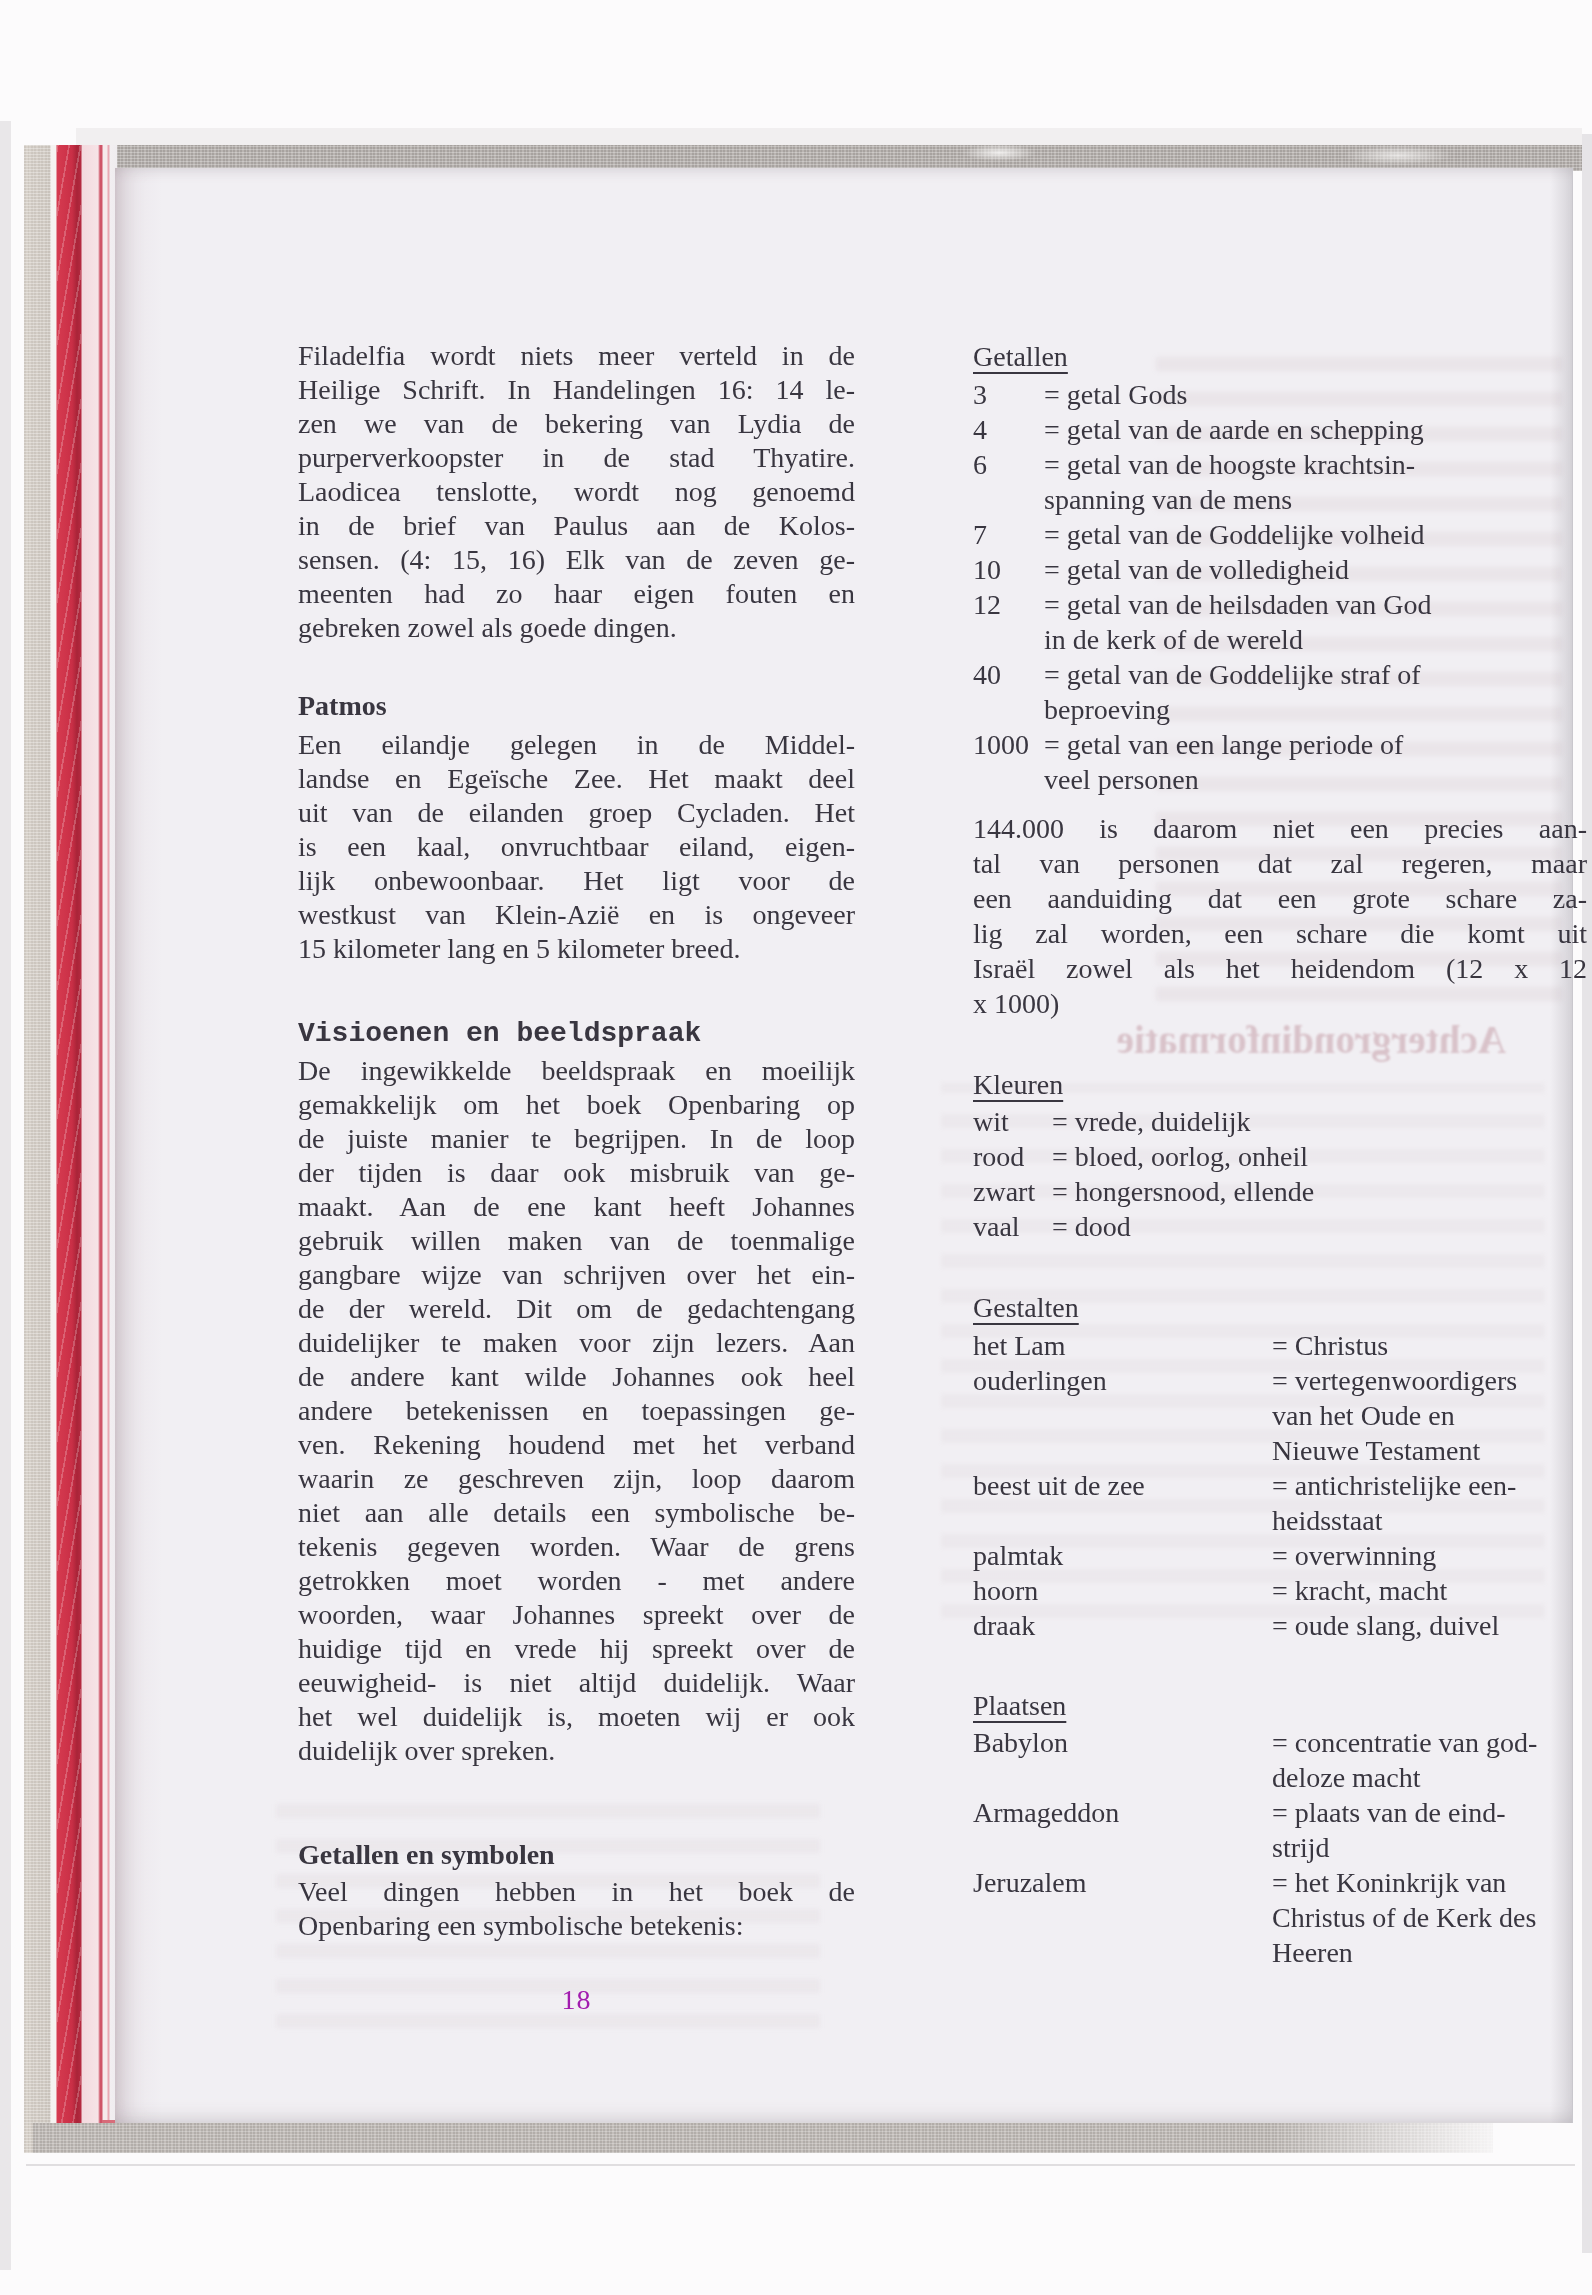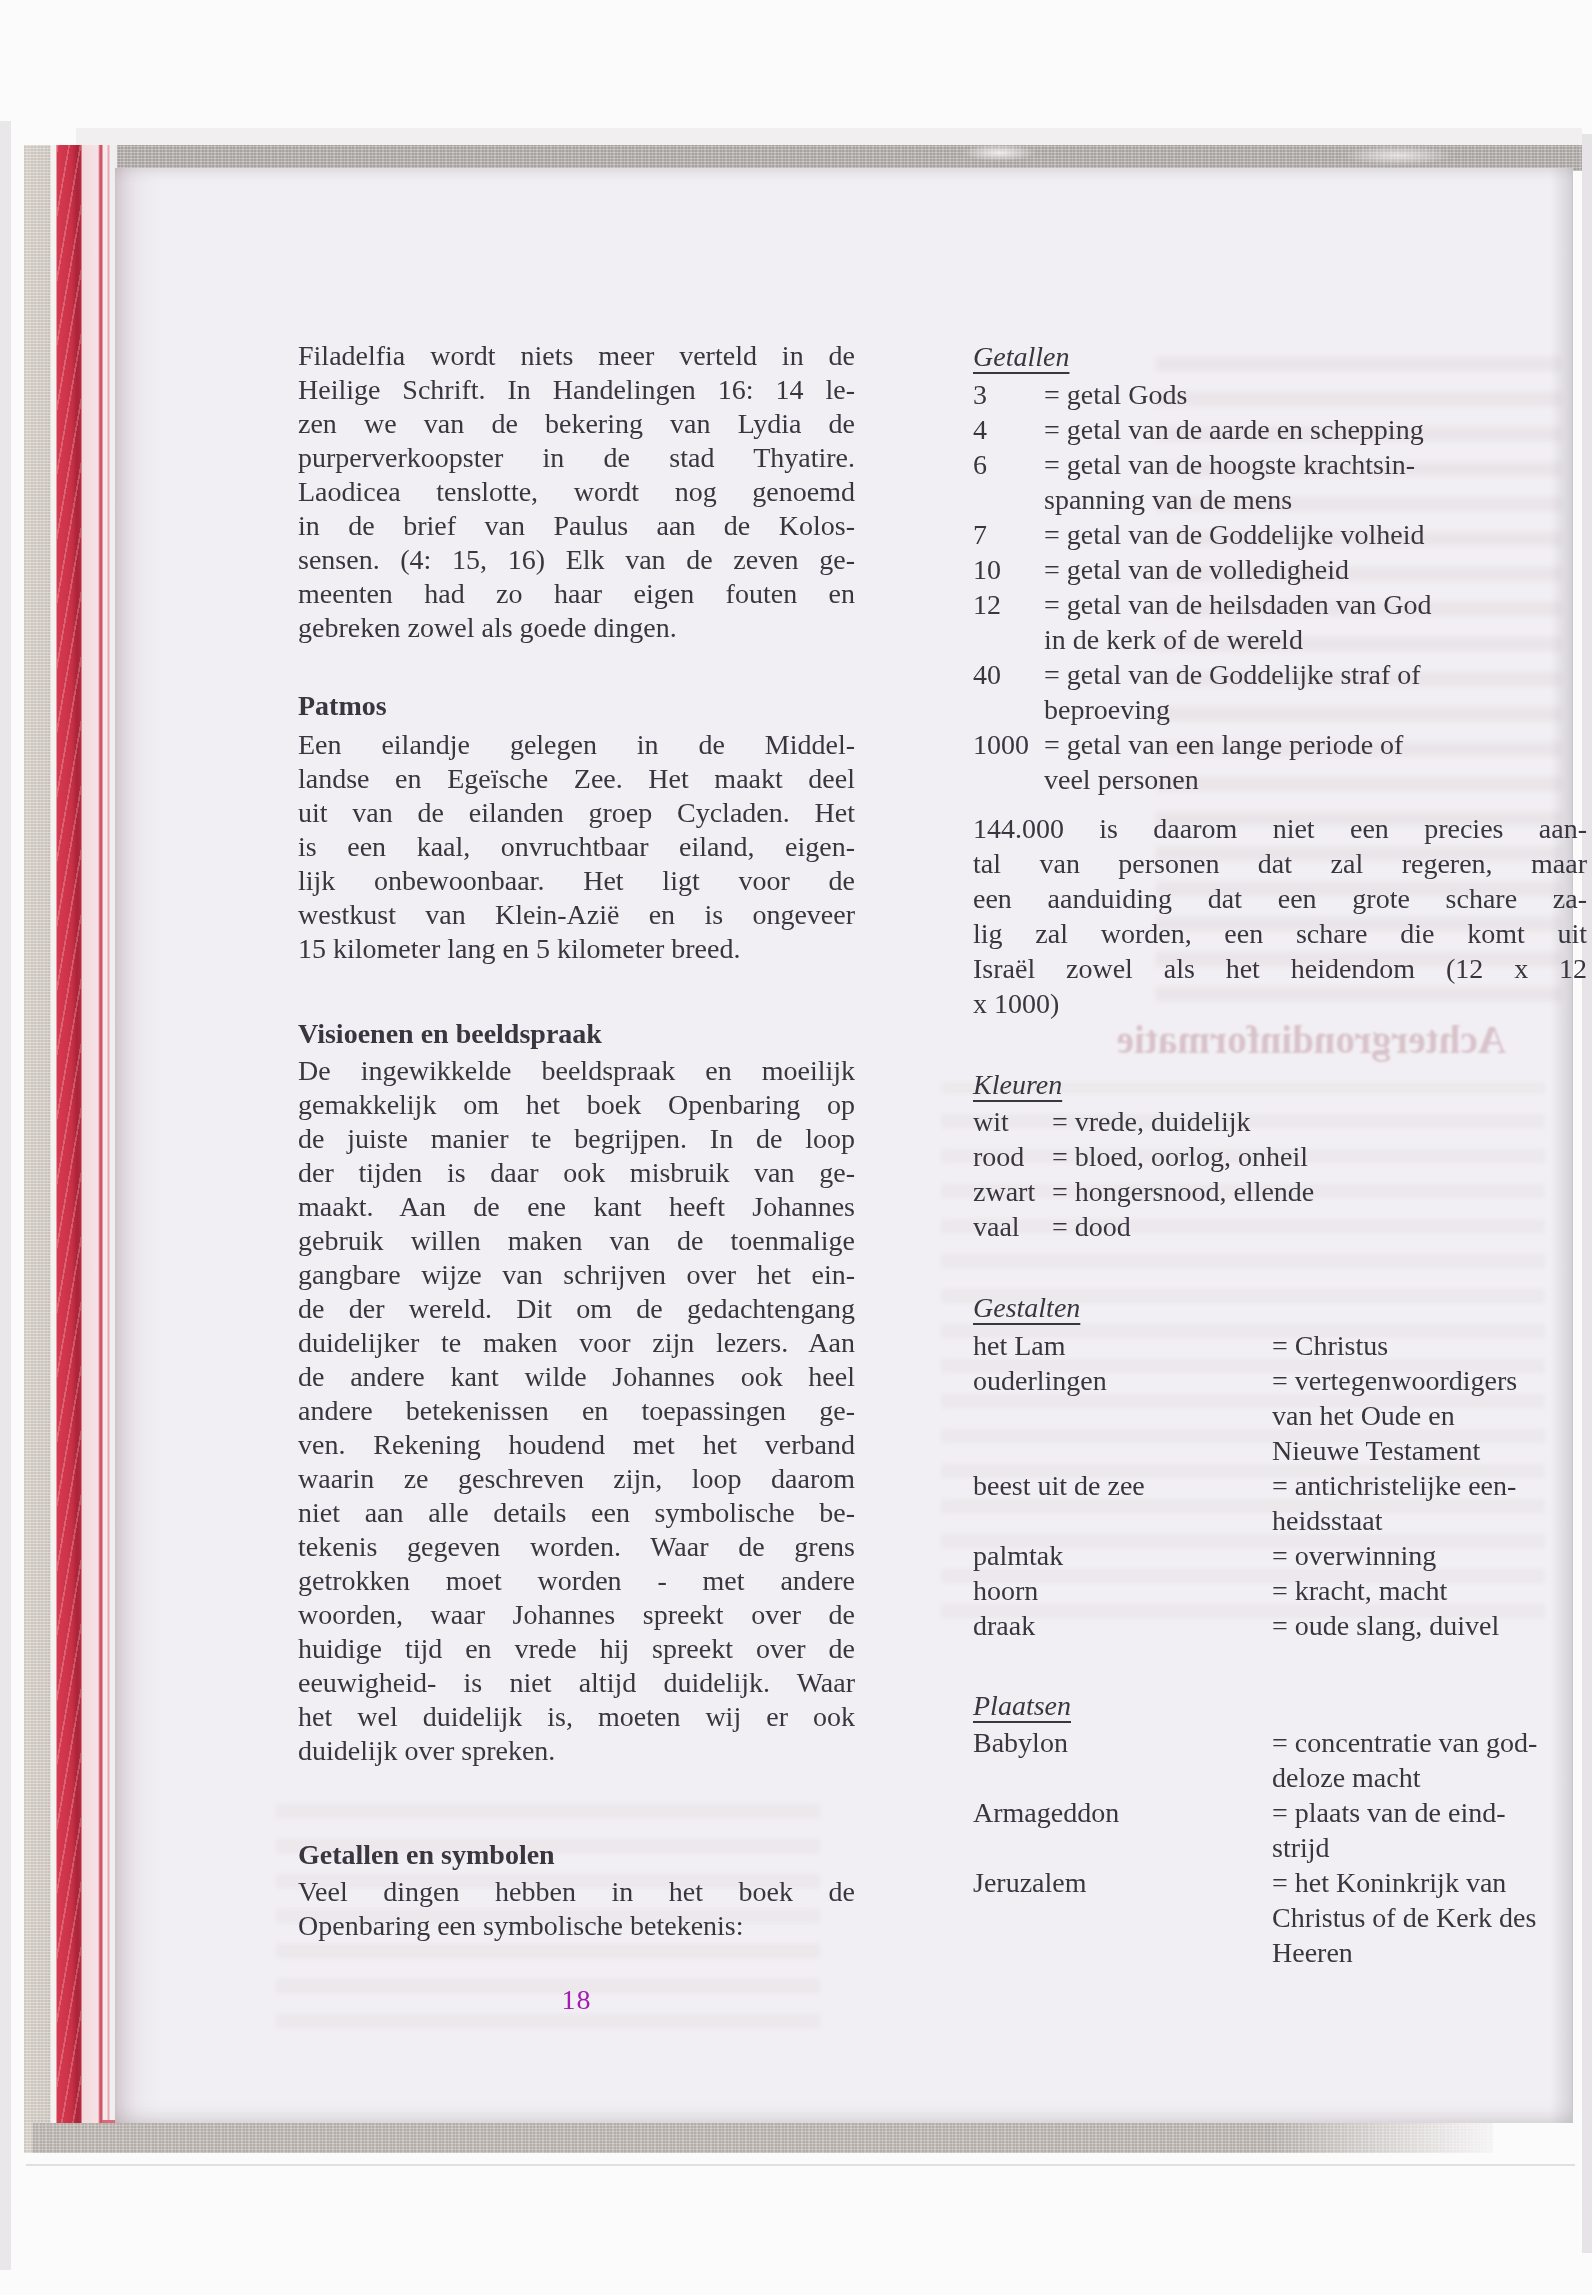--- a/index.html
+++ b/index.html
@@ -98,25 +98,25 @@
   
   .col{position:absolute;font-size:28px;color:#393640;margin-left:30px;}
   .col-left{left:268px;top:339px;width:557px;line-height:34px;}
   .col-right{left:943px;top:339px;width:614px;line-height:35px;}
 
   .pline{text-align:justify;text-align-last:justify;}
   .pline:last-child{text-align-last:left;}
 
   .lh{font-weight:bold;line-height:35px;}
   .h-patmos{margin:43px 0 5.2px;}
-  .h-visioenen{margin:50px 0 2.6px;}
+  .h-visioenen{margin:50px 0 2.6px;font-family:Liberation Mono, monospace;}
   .h-getsym{margin:69px 0 3.5px;}
   .pagenum{margin-top:40px;text-align:center;color:#a21caf;letter-spacing:0.9px;}
 
-  .rh{text-decoration:underline;text-underline-offset:6px;text-decoration-thickness:1.7px;line-height:35px;margin-bottom:2.6px;font-style:italic;}
+  .rh{text-decoration:underline;text-underline-offset:6px;text-decoration-thickness:1.7px;line-height:35px;margin-bottom:2.6px;}
   .h-kleuren{margin-top:46px;}
   .h-gestalten{margin-top:46px;}
   .h-plaatsen{margin-top:45px;}
 
   .defrow{display:flex;}
   .term{flex:0 0 auto;}
   .rows-narrow .term{width:71px;}
   .rows-mid .term{width:79px;}
   .rows-wide .term{width:299px;}
   .def{flex:1;white-space:pre-line;}

